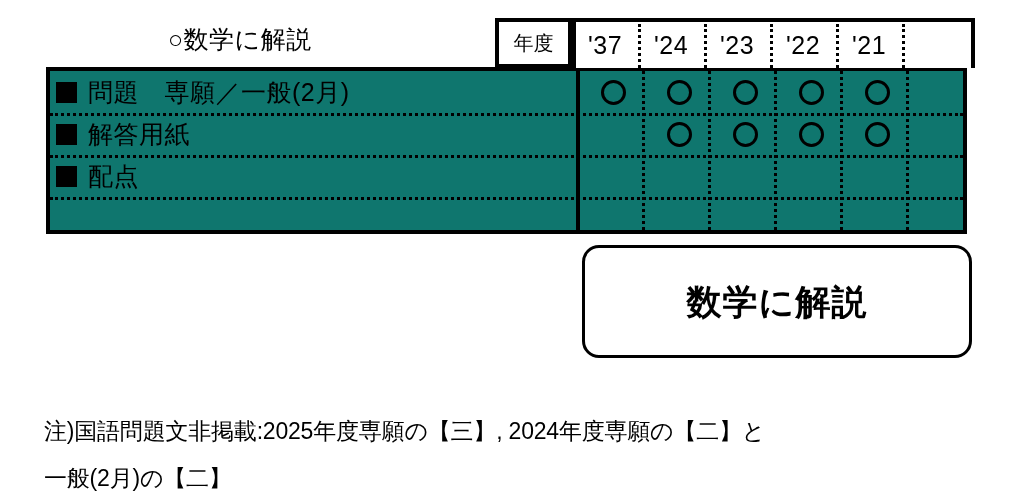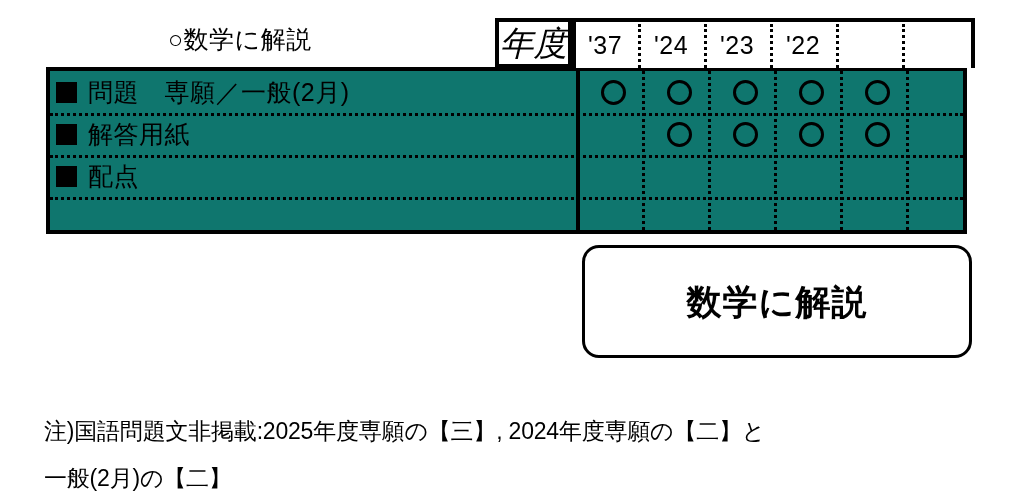--- a/index.html
+++ b/index.html
@@ -124,24 +124,23 @@
     height: 50px;
     border: 4px solid #000;
     box-sizing: border-box;
     background: #fff;
     display: flex;
     align-items: center;
     justify-content: center;
     z-index: 4;
   }
   .year-head-label {
-    font-size: 34px;
+    font-size: 20px;
     line-height: 28px;
     letter-spacing: 0px;
-    font-style: italic;
   }
   .year-cols-box {
     position: absolute;
     left: 572px;
     top: 18px;
     width: 403px;
     height: 50px;
     border: 4px solid #000;
     border-bottom: none;
     box-sizing: border-box;
@@ -222,20 +221,21 @@
   <div class="year-vd" style="left:62px;"></div>
   <div class="year-vd" style="left:128px;"></div>
   <div class="year-vd" style="left:194px;"></div>
   <div class="year-vd" style="left:260px;"></div>
   <div class="year-vd" style="left:326px;"></div>
 
   <div class="year-cell" style="left:-4px;">'37</div>
   <div class="year-cell" style="left:62px;">'24</div>
   <div class="year-cell" style="left:128px;">'23</div>
   <div class="year-cell" style="left:194px;">'22</div>
+  <div class="year-cell" style="left:260px;">'21</div>
   <div class="year-cell" style="left:326px;"></div>
 </div>
 
 <div class="grid-wrap">
 
   <div class="row-sep s1"></div>
   <div class="row-sep s2"></div>
   <div class="row-sep s3"></div>
 
   <div class="vline-dot vd1"></div>

